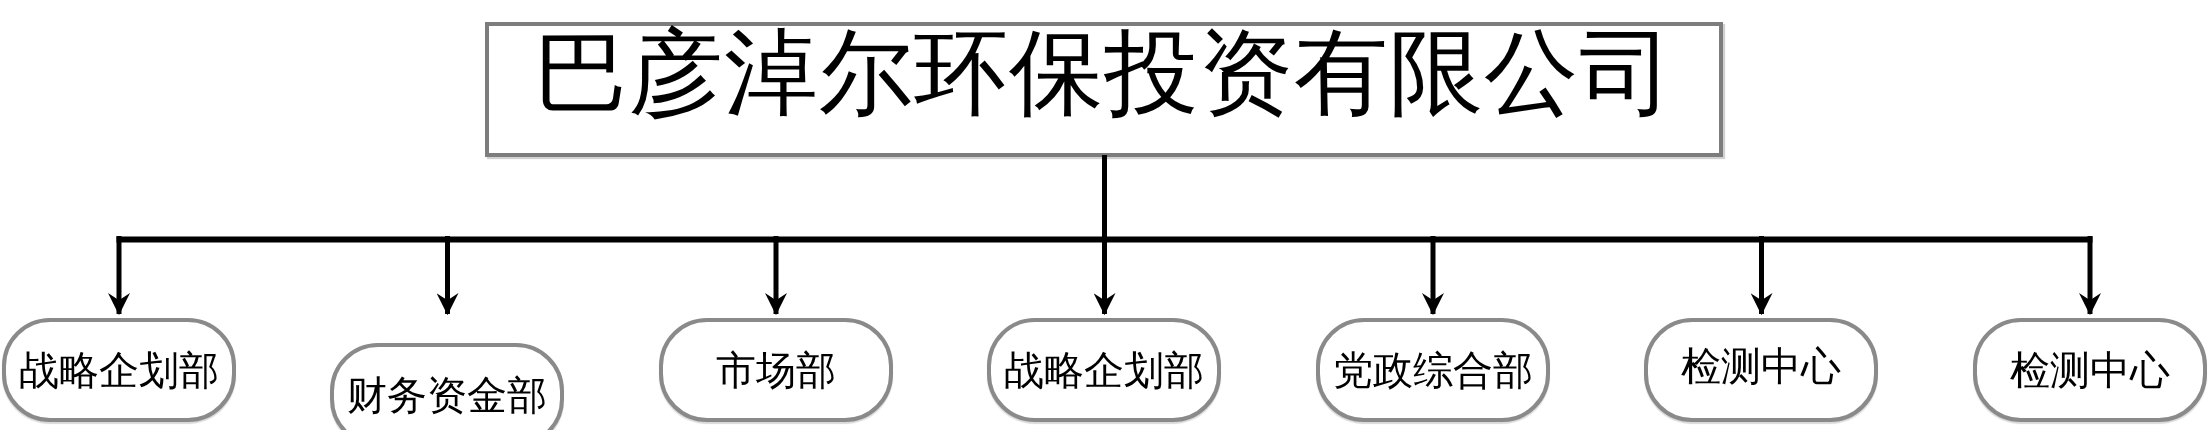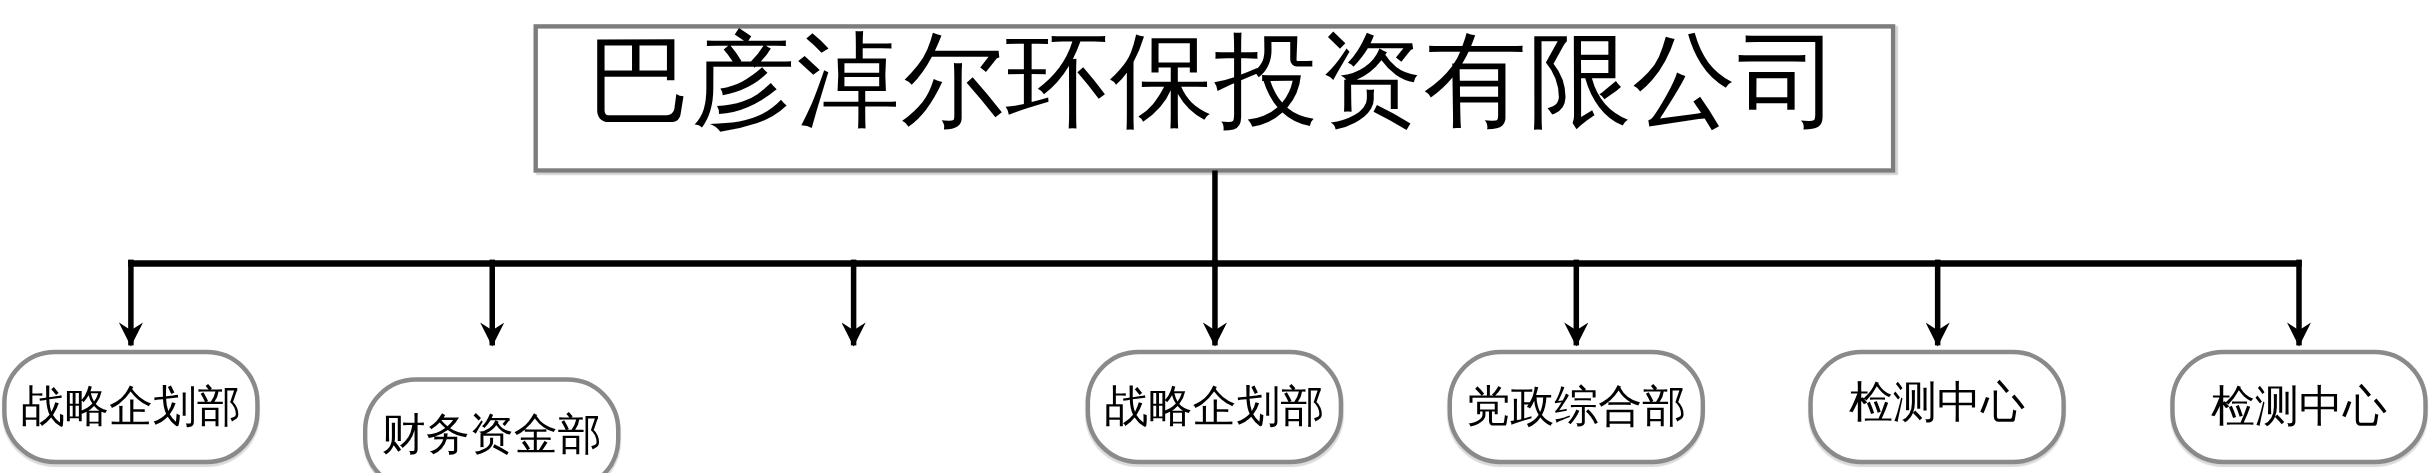--- a/index.html
+++ b/index.html
@@ -94,20 +94,23 @@
     <line x1="1761.5" y1="236" x2="1761.5" y2="314" stroke="#000000" stroke-width="5" marker-end="url(#arrow)"></line>
     <line x1="2090" y1="236" x2="2090" y2="314" stroke="#000000" stroke-width="5" marker-end="url(#arrow)"></line>
   </svg>
 
   <div class="dept-box d1">
     <span class="label">战略企划部</span>
   </div>
   <div class="dept-box d2">
     <span class="label">财务资金部</span>
   </div>
+  <div class="dept-box d3">
+    <span class="label">市场部</span>
+  </div>
   <div class="dept-box d4">
     <span class="label">战略企划部</span>
   </div>
   <div class="dept-box d5">
     <span class="label">党政综合部</span>
   </div>
   <div class="dept-box d6">
     <span class="label">检测中心</span>
   </div>
   <div class="dept-box d7">

